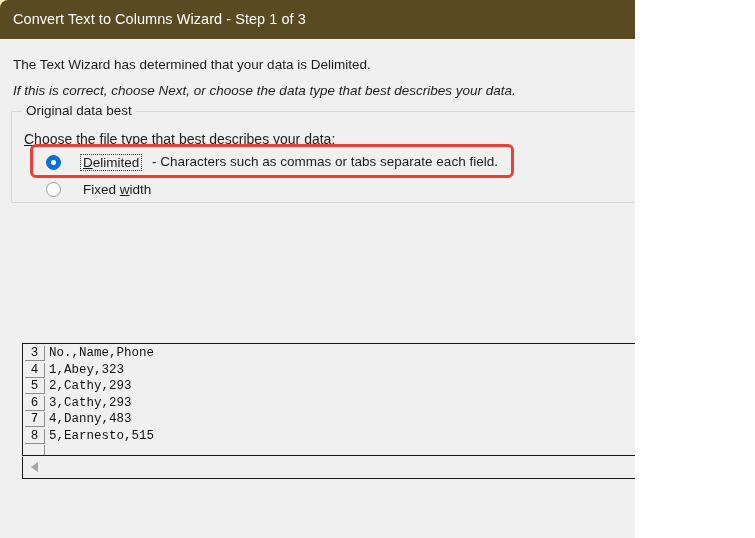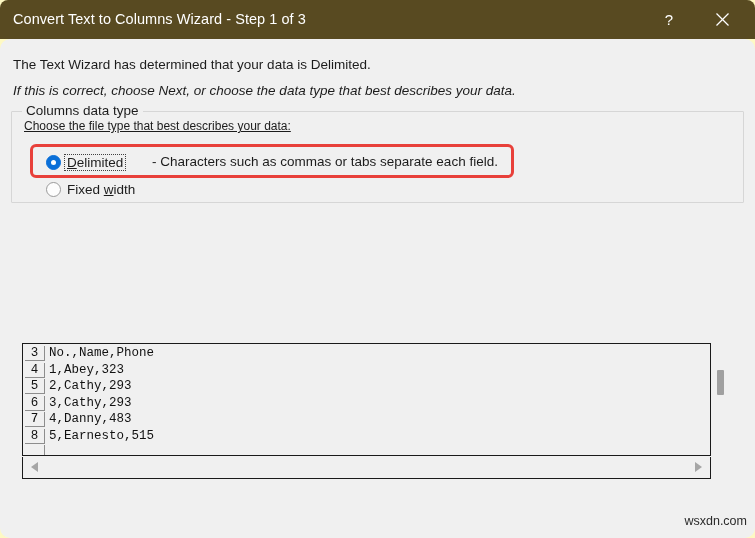--- a/index.html
+++ b/index.html
@@ -8,21 +8,21 @@
   }
   body {
     width: 755px;
     height: 538px;
     overflow: hidden;
     font-family: "Liberation Sans", sans-serif;
     background: #ffffff;
   }
   .dialog {
     position: relative;
-    width: 755px;
+    width: 635px;
     height: 538px;
     background: #fef9c3;
     box-sizing: border-box;
     overflow: hidden;
   }
   
   .titlebar {
     position: absolute;
     left: 0; top: 0;
     width: 755px;
@@ -56,21 +56,20 @@
   .tb-close { right: 10px; }
   .tb-close svg { display: block; }
   
   .client {
     position: absolute;
     left: 0;
     top: 39px;
     width: 755px;
     height: 499px;
     background: #f0f0f0;
-    border-radius: 10px;
   }
   .line1 {
     position: absolute;
     left: 13px;
     top: 18px;
     font-size: 13.5px;
     color: #1c1c1c;
     white-space: nowrap;
   }
   .line2 {
@@ -99,22 +98,22 @@
     top: 64px;
     background: #f0f0f0;
     padding: 0 4px;
     font-size: 13.5px;
     color: #1c1c1c;
     white-space: nowrap;
   }
   .group-prompt {
     position: absolute;
     left: 24px;
-    top: 80px;
-    font-size: 12px;
+    top: 92px;
+    font-size: 14px;
     color: #1c1c1c;
     white-space: nowrap;
     text-decoration: underline;
   }
   
   .radio-row {
     position: absolute;
     left: 46px;
     height: 22px;
     display: flex;
@@ -144,21 +143,21 @@
     border-radius: 50%;
     background: #ffffff;
   }
   .radio-mark.off {
     background: #fdfdfd;
     border: 1px solid #9a9a9a;
   }
   .radio-label {
     font-size: 13.5px;
     color: #1c1c1c;
-    margin-left: 4px;
+    margin-left: 20px;
     padding: 0px 2px;
   }
   .radio-label.focused {
     outline: 1px dotted #404040;
     outline-offset: 0px;
   }
   .radio-desc {
     position: absolute;
     font-size: 13.5px;
     color: #1c1c1c;
@@ -297,21 +296,21 @@
       </span>
     </div>
   </div>
 
   <div class="client">
 
     <div class="line1">The Text Wizard has determined that your data is Delimited.</div>
     <div class="line2">If this is correct, choose Next, or choose the data type that best describes your data.</div>
 
     <div class="groupbox"></div>
-    <div class="group-legend">Columns data type</div>
+    <div class="group-legend">Original data best</div>
     <div class="group-prompt">Choose the file type that best describes your data:</div>
 
     <div class="radio-row r1">
       <span class="radio-mark on"></span>
       <span class="radio-label focused"><u class="ak">D</u>elimited</span>
     </div>
     <div class="radio-desc d1">- Characters such as commas or tabs separate each field.</div>
 
     <div class="radio-row r2">
       <span class="radio-mark off"></span>

